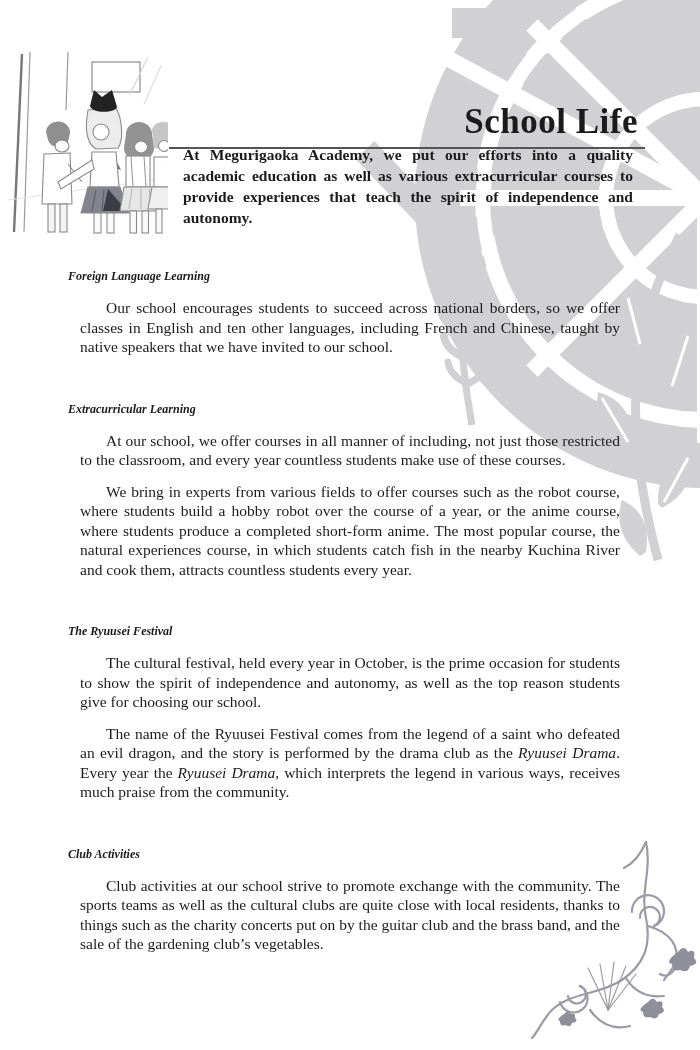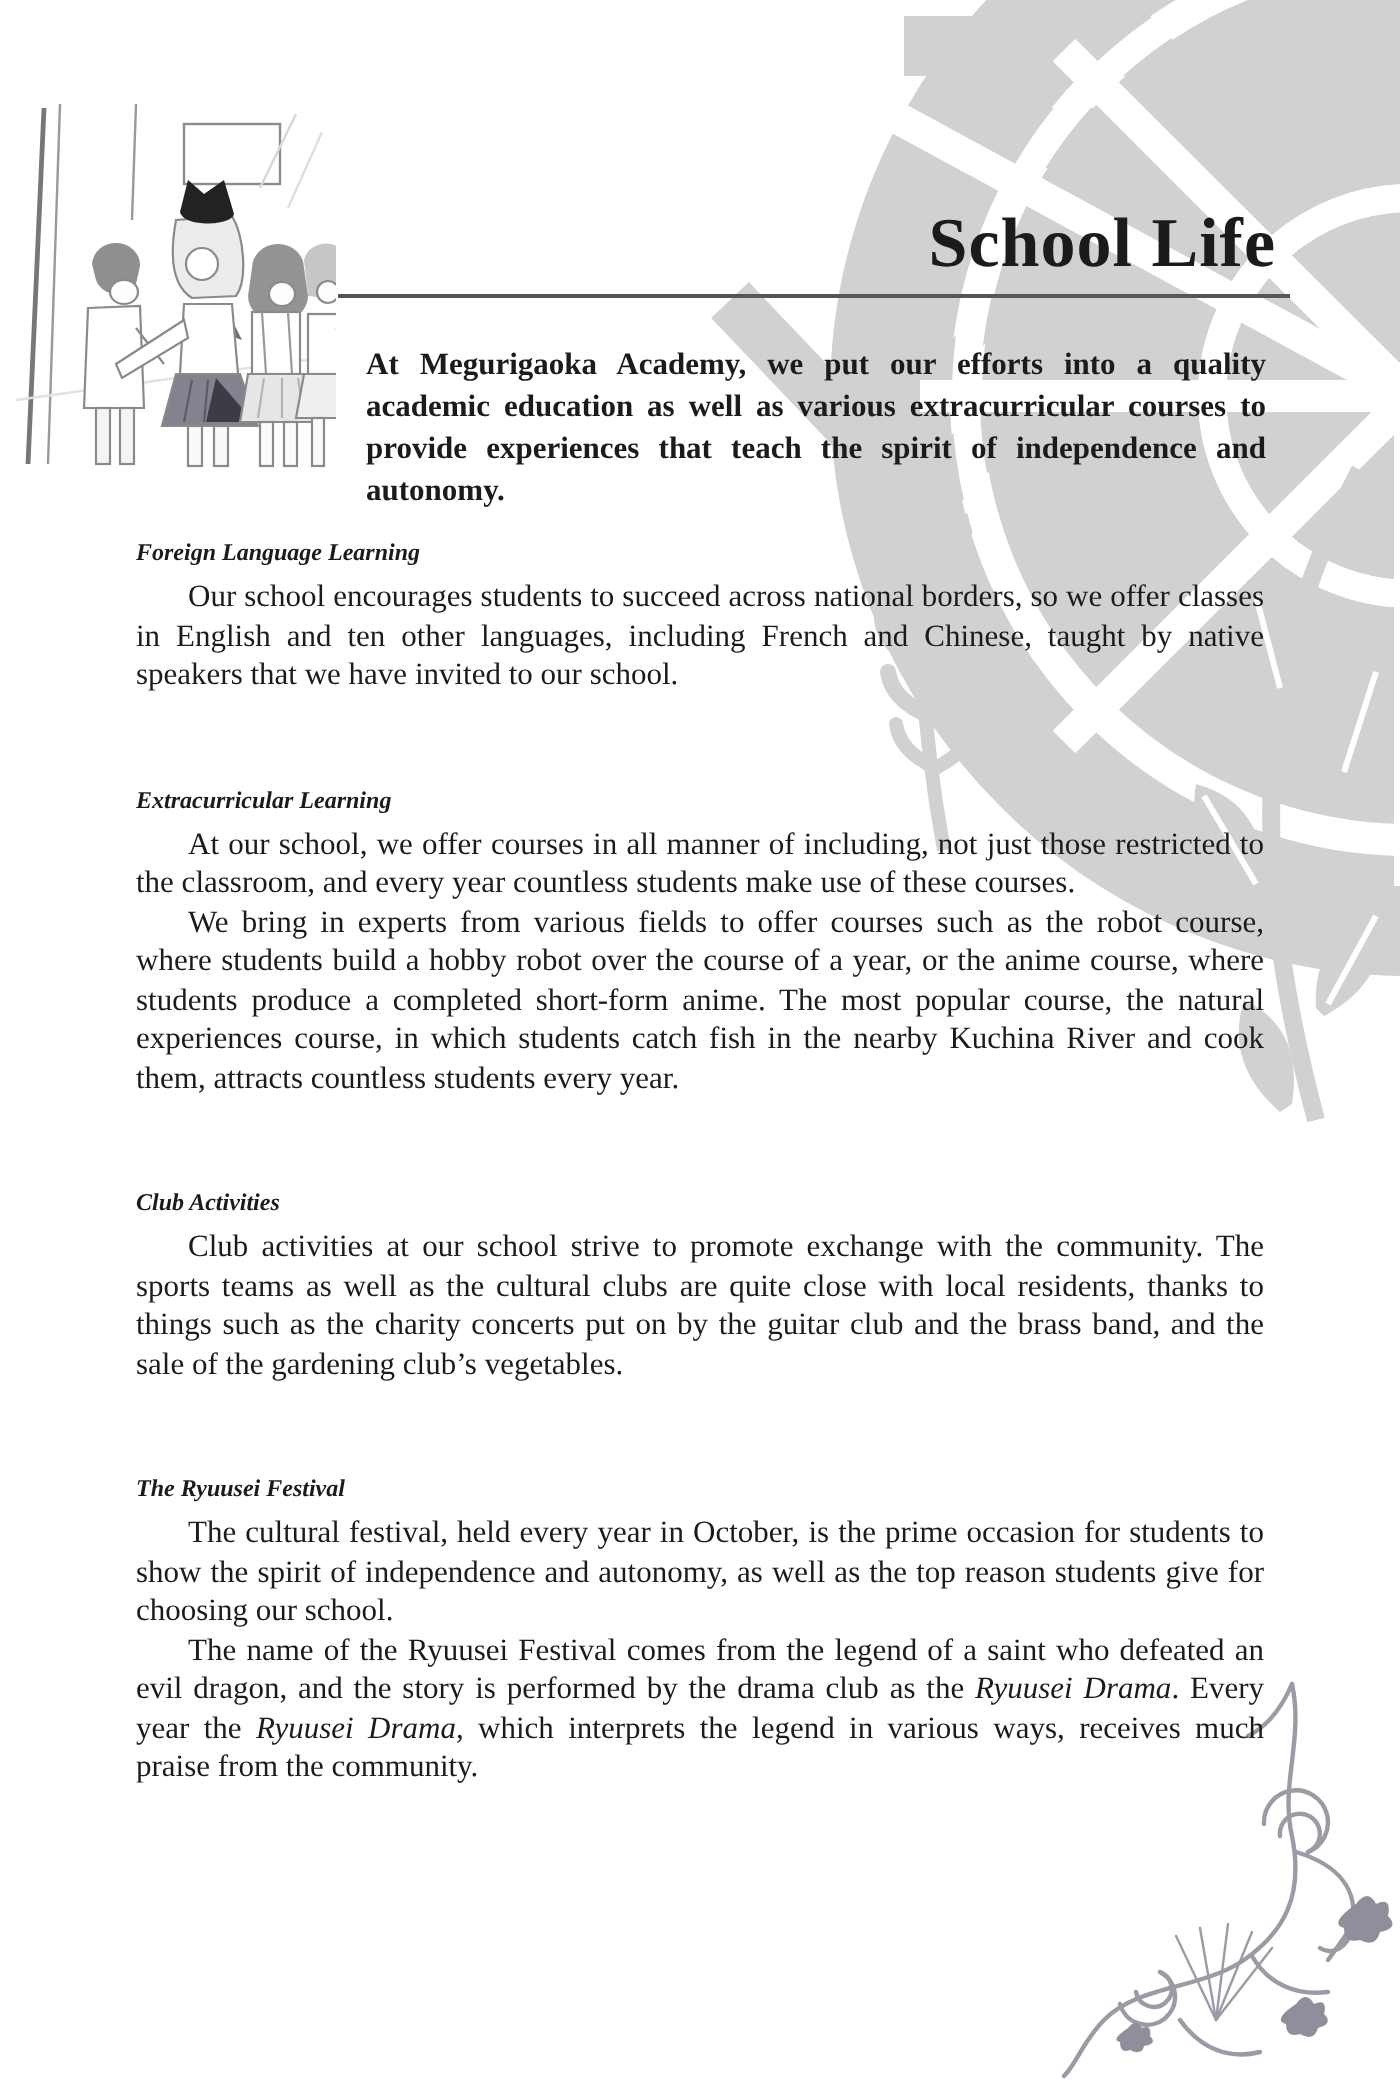--- a/index.html
+++ b/index.html
@@ -18,32 +18,32 @@
   .illustration{position:absolute;left:8px;top:52px;z-index:1;}
   .title{
     position:absolute;left:170px;top:102px;width:468px;z-index:2;
     text-align:right;font-size:35px;font-weight:700;letter-spacing:.5px;margin:0;
   }
   .title-rule{
     position:absolute;left:169px;top:147px;width:476px;height:0;z-index:2;
     border-top:2px solid var(--rule,#555);
   }
   .intro{
-    position:absolute;left:183px;top:172px;width:450px;z-index:2;
+    position:absolute;left:183px;top:144px;width:450px;z-index:2;
     font-size:15.5px;line-height:21px;font-weight:700;text-align:justify;margin:0;
   }
   .content{
     position:absolute;left:68px;top:266px;width:564px;z-index:2;
     font-size:15.5px;line-height:19.5px;
   }
   .topic + .topic{margin-top:42px;}
   .topic-heading{
     font-size:12px;font-style:italic;font-weight:700;margin:0 0 3px 0;line-height:20px;
   }
-  .topic p{margin:0;text-align:justify;text-indent:26px;}
+  .topic p{margin:12px;text-align:justify;text-indent:26px;}
 </style>
 </head>
 <body>
 
 <div class="page" style="--text: #1b1b1b; --rule: #555555; --wm: #d1d1d3; --fl: #9b9ba6; --flw: #8f8f9c; --hat: #222222;">
 
   <svg class="watermark" width="360" height="600" viewBox="0 0 360 600">
 
     <polygon class="wm-shape" points="112,8 235,8 264,38 112,38"></polygon>
     <polygon class="wm-shape" points="140,54 302,54 272,84 140,84"></polygon>
@@ -174,23 +174,23 @@
       <section class="topic">
         <h2 class="topic-heading">Foreign Language Learning</h2>
         <p>Our school encourages students to succeed across national borders, so we offer classes in English and ten other languages, including French and Chinese, taught by native speakers that we have invited to our school.</p>
       </section>
       <section class="topic">
         <h2 class="topic-heading">Extracurricular Learning</h2>
         <p>At our school, we offer courses in all manner of including, not just those restricted to the classroom, and every year countless students make use of these courses.</p>
         <p>We bring in experts from various fields to offer courses such as the robot course, where students build a hobby robot over the course of a year, or the anime course, where students produce a completed short-form anime. The most popular course, the natural experiences course, in which students catch fish in the nearby Kuchina River and cook them, attracts countless students every year.</p>
       </section>
       <section class="topic">
-        <h2 class="topic-heading">Club Activities</h2>
-        <p>Club activities at our school strive to promote exchange with the community. The sports teams as well as the cultural clubs are quite close with local residents, thanks to things such as the charity concerts put on by the guitar club and the brass band, and the sale of the gardening club’s vegetables.</p>
-      </section>
-      <section class="topic">
         <h2 class="topic-heading">The Ryuusei Festival</h2>
         <p>The cultural festival, held every year in October, is the prime occasion for students to show the spirit of independence and autonomy, as well as the top reason students give for choosing our school.</p>
         <p>The name of the Ryuusei Festival comes from the legend of a saint who defeated an evil dragon, and the story is performed by the drama club as the <i>Ryuusei Drama</i>. Every year the <i>Ryuusei Drama</i>, which interprets the legend in various ways, receives much praise from the community.</p>
+      </section>
+      <section class="topic">
+        <h2 class="topic-heading">Club Activities</h2>
+        <p>Club activities at our school strive to promote exchange with the community. The sports teams as well as the cultural clubs are quite close with local residents, thanks to things such as the charity concerts put on by the guitar club and the brass band, and the sale of the gardening club’s vegetables.</p>
       </section>
     </main>
 
 </div>
 
 </body></html>

